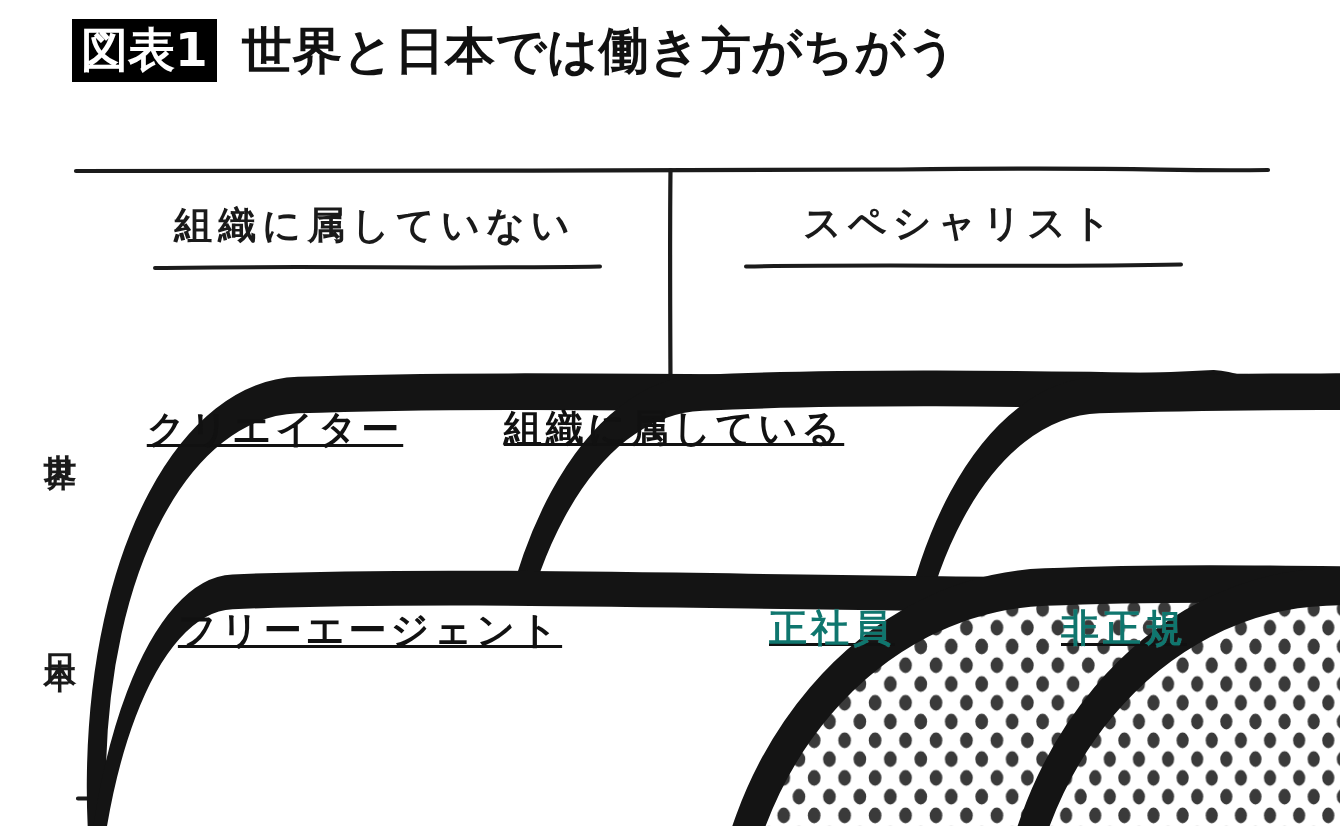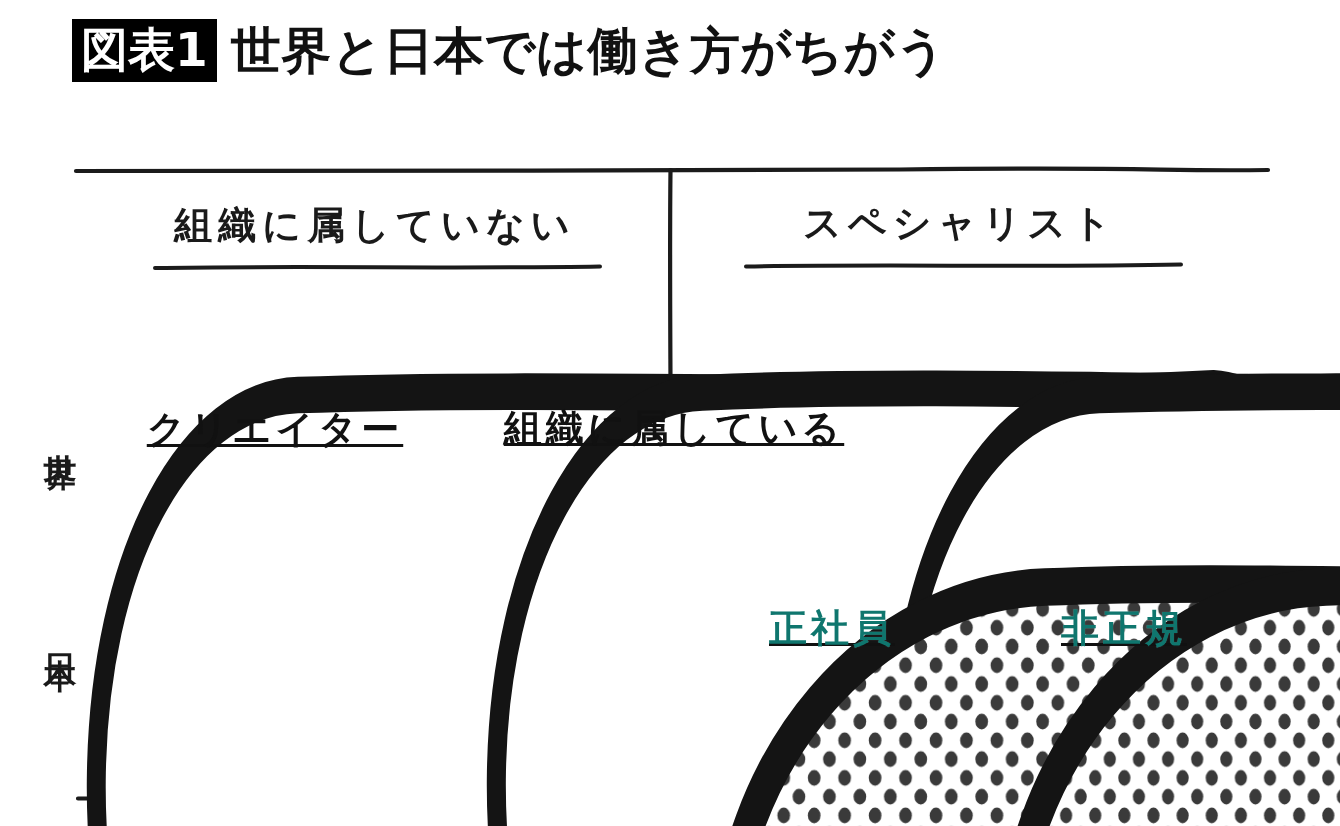--- a/index.html
+++ b/index.html
@@ -40,20 +40,21 @@
   }
   #title-text {
     font-size: 50px;
     font-weight: 700;
     line-height: 1;
     white-space: nowrap;
     letter-spacing: 0.5px;
     color: #111111;
     position: relative;
     top: 1px;
+    margin-left: 11px;
   }
 
   
   #diagram {
     position: absolute;
     left: 0;
     top: 0;
     width: 1340px;
     height: 826px;
     padding-left: 24px;
@@ -196,20 +197,28 @@
   </div>
 
   <div class="pill" id="pill-backoffice">
     <svg class="pill-svg" viewBox="0 0 386 122" preserveAspectRatio="none">
       <path d="M 62 4 C 148 2.5, 255 5, 325 3 C 356 4, 382 28, 382.5 61
                C 383 94, 356 118, 324 119 C 248 120.5, 142 118, 61 119.5
                C 29 119, 3 93, 3.5 61 C 4 28, 30 4.5, 62 4 Z" fill="#ffffff" stroke="#141414" stroke-width="5.4" stroke-linejoin="round"></path>
     </svg>
   </div>
 
+  <div class="pill" id="pill-freeagent">
+    <svg class="pill-svg" viewBox="0 0 580 128" preserveAspectRatio="none">
+      <path d="M 66 4 C 200 2, 400 6, 516 3.5 C 549 4.5, 576 30, 576.5 64
+               C 577 98, 549 124, 515 125 C 395 126.5, 200 124, 65 125.5
+               C 31 125, 3 98, 3.5 64 C 4 30, 32 4.5, 66 4 Z" fill="#ffffff" stroke="#141414" stroke-width="5.4" stroke-linejoin="round"></path>
+    </svg>
+    <span class="pill-label">フリーエージェント</span>
+  </div>
 
   <div class="pill shaded" id="pill-seishain">
     <svg class="pill-svg" viewBox="0 0 264 132" preserveAspectRatio="none">
       <path d="M 68 4 C 110 2.5, 158 5, 198 3.5 C 232 5, 259.5 32, 260 66
                C 260.5 101, 232 127, 197 128.5 C 157 129.5, 110 127.5, 67 128.5
                C 33 127.5, 4 101, 4.5 66 C 5 31, 34 5, 68 4 Z" fill="url(#halftone)" stroke="#141414" stroke-width="6" stroke-linejoin="round"></path>
     </svg>
     <span class="pill-label">正社員</span>
   </div>
 

